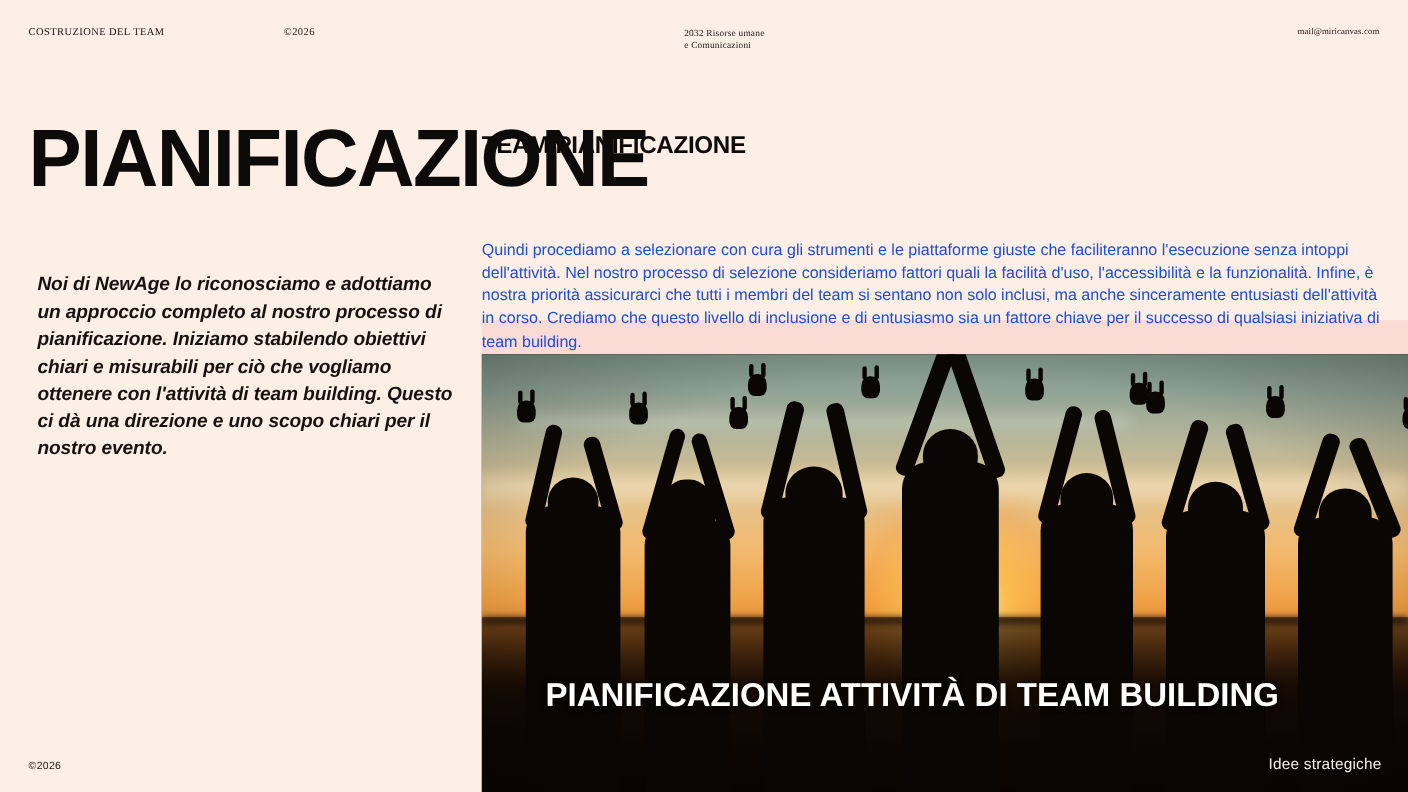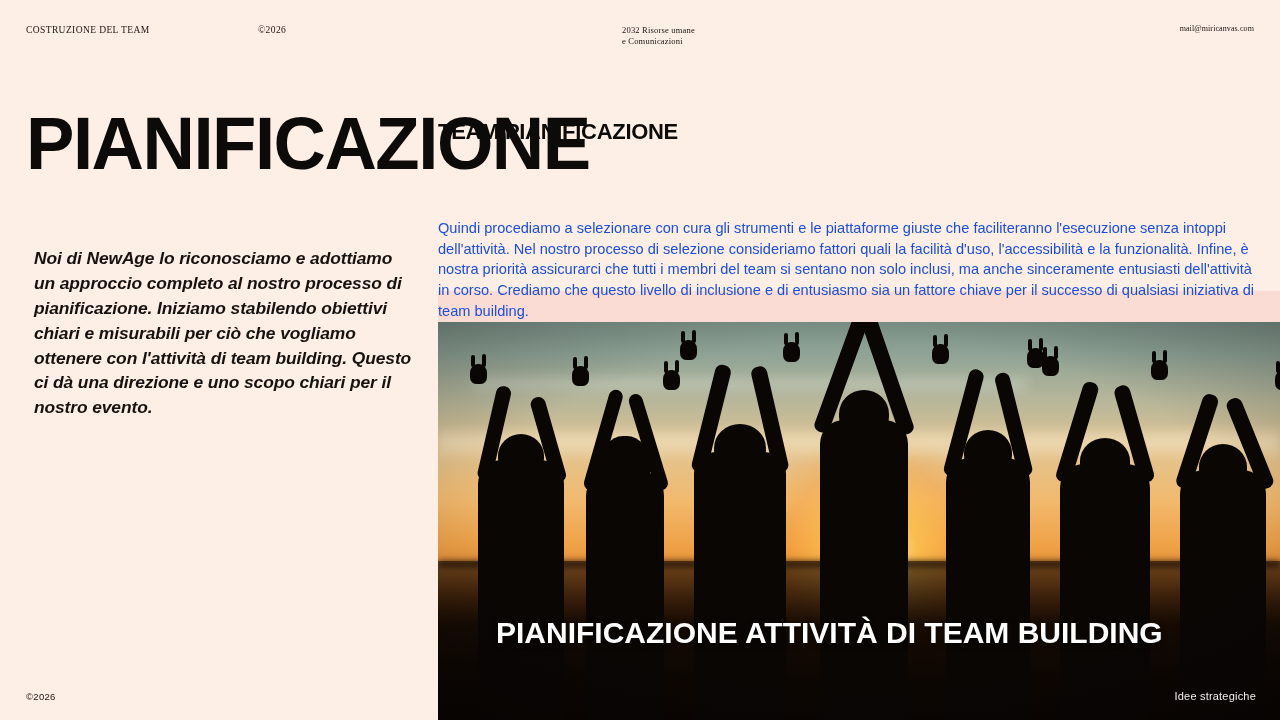--- a/index.html
+++ b/index.html
@@ -163,21 +163,21 @@
     letter-spacing:0px;
     color:#ffffff;
     white-space:nowrap;
     text-shadow:0 1px 6px rgba(0,0,0,.55);
     z-index:5;
     margin-top:11px;
   }
   #photo-tag {
     position:absolute;
     right:24px; bottom:18px;
-    font-size:11px;
+    font-size:14px;
     letter-spacing:.2px;
     color:#f3efe9;
     z-index:5;
   }
 
   
   #foot-copy {
     position:absolute;
     left:26px; bottom:18px;
     font-size:9.5px;

